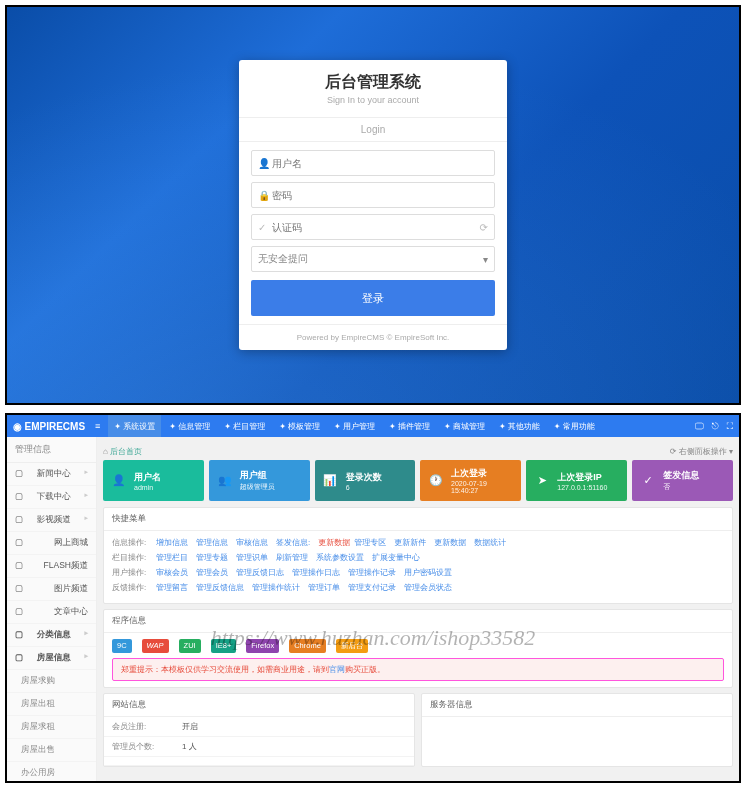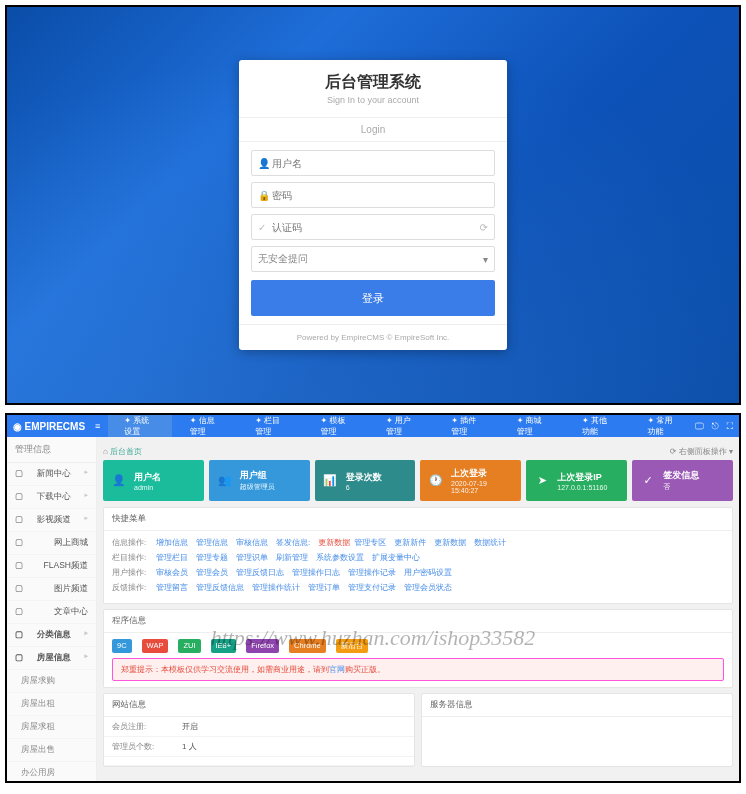--- a/index.html
+++ b/index.html
@@ -23,21 +23,21 @@
 .sel-row span{font-size:10px;color:#888}
 .btn-login{width:100%;height:36px;background:#3b7de8;color:#fff;border:none;border-radius:2px;font-size:11px;cursor:pointer}
 .login-foot{border-top:1px solid #eee;padding:8px;text-align:center;font-size:8px;color:#aaa}
 
 
 .dash{height:366px;display:flex;flex-direction:column;font-size:9px}
 .topbar{background:#2d7bf0;height:22px;display:flex;align-items:center;color:#fff;padding:0 6px}
 .brand{font-size:10px;font-weight:bold;margin-right:10px}
 .brand::before{content:'◉ ';}
 .topmenu{display:flex;gap:2px;flex:1}
-.tmi{padding:0 16px;height:22px;display:flex;align-items:center;font-size:8px;cursor:pointer}
+.tmi{padding:0 6px;height:22px;display:flex;align-items:center;font-size:8px;cursor:pointer}
 .tmi.act{background:#478de8}
 .topright{display:flex;gap:8px;font-size:9px}
 .body-row{display:flex;flex:1;overflow:hidden}
 .sidebar{width:90px;background:#fafafa;border-right:1px solid #eee;overflow:hidden}
 .side-h{padding:6px 8px;font-size:9px;color:#888;border-bottom:1px solid #eee}
 .side-i{padding:5px 8px;font-size:8.5px;color:#555;border-bottom:1px solid #f3f3f3;display:flex;justify-content:space-between;cursor:pointer}
 .side-i .ar{color:#ccc;font-size:7px}
 .side-i.sub{padding-left:14px;color:#888}
 .main{flex:1;background:#f1f1f1;padding:6px;overflow:hidden}
 .crumb{font-size:8px;color:#888;padding:3px 0;display:flex;justify-content:space-between}
@@ -247,21 +247,21 @@
                 <a>管理支付记录</a>
                 <a>管理会员状态</a>
               </div>
             </div>
         </div>
         <div class="panel">
           <div class="panel-h">程序信息</div>
           <div class="panel-b">
             <div class="tags" id="tags">
                 <span class="tag" style="background: rgb(52, 152, 219);">9C</span>
-                <span class="tag" style="background: rgb(231, 76, 60);">WAP</span>
+                <span class="tag" style="background: rgb(231, 76, 60); font-style: italic;">WAP</span>
                 <span class="tag" style="background: rgb(39, 174, 96);">ZUI</span>
                 <span class="tag" style="background: rgb(22, 160, 133);">IE8+</span>
                 <span class="tag" style="background: rgb(142, 68, 173);">Firefox</span>
                 <span class="tag" style="background: rgb(230, 126, 34);">Chrome</span>
                 <span class="tag" style="background: rgb(243, 156, 18);">新后台</span>
               </div>
             <div style="height:5px"></div>
             <div class="alert">
               <span class="r">郑重提示：本模板仅供学习交流使用，如需商业用途，请到</span><a>官网</a><span class="r">购买正版。</span>
             </div>

